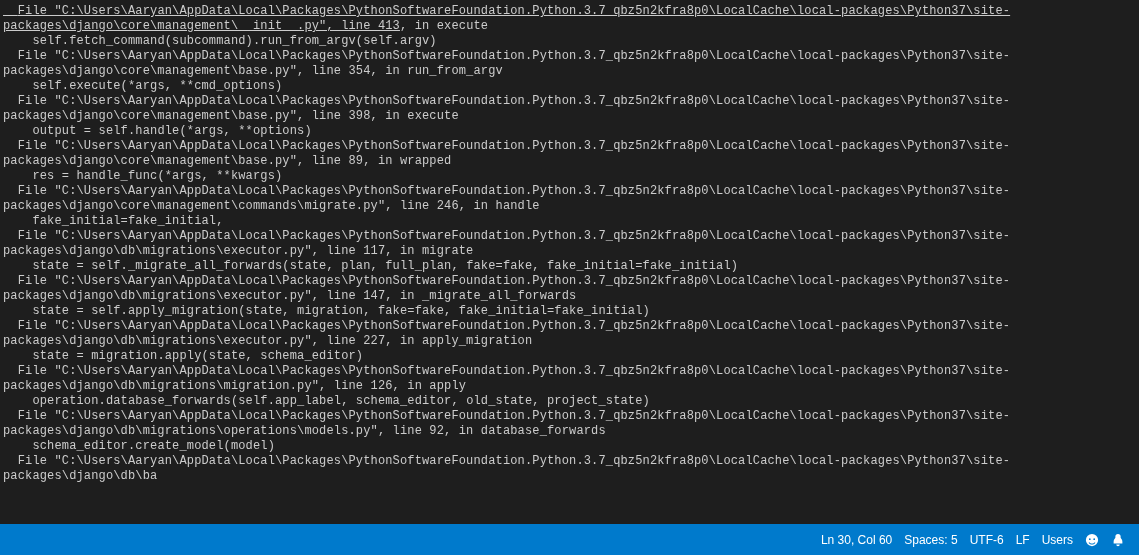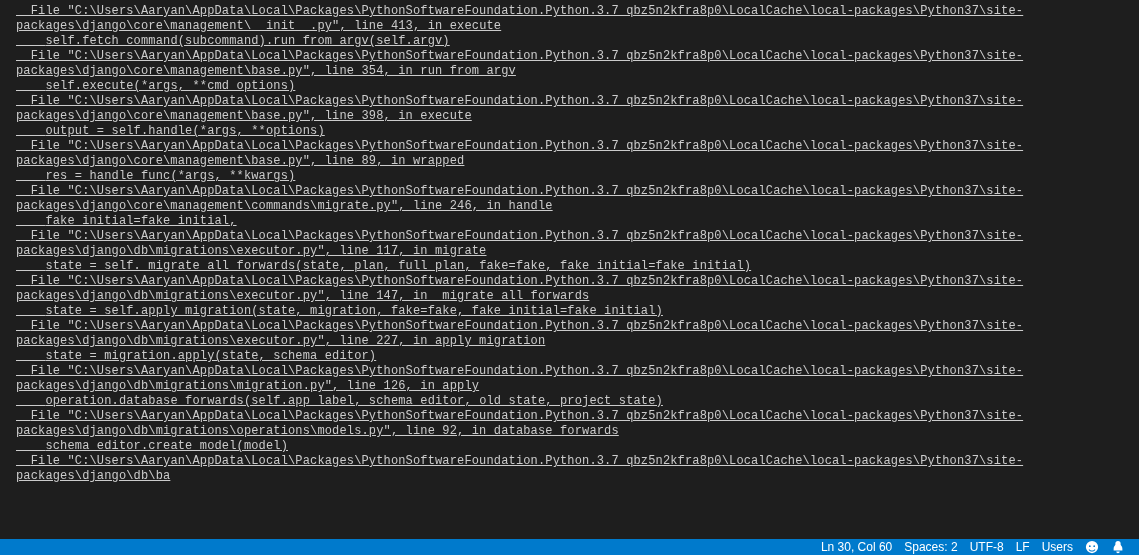--- a/index.html
+++ b/index.html
@@ -13,33 +13,32 @@
       background: #1e1e1e;
       font-family: Consolas, 'Courier New', monospace;
       font-size: 12px;
       color: #cccccc;
       overflow: hidden;
       display: flex;
       flex-direction: column;
     }
     .terminal-content {
       flex: 1;
-      padding: 4px 16px;
+      padding: 4px 3px;
       overflow: hidden;
       line-height: 15px;
       white-space: pre-wrap;
       word-wrap: break-word;
       letter-spacing: 0.15px;
-      text-decoration: underline;
     }
     .underline {
       text-decoration: underline;
     }
     .status-bar {
-      height: 16px;
+      height: 31px;
       background: #007acc;
       display: flex;
       align-items: center;
       justify-content: flex-end;
       padding: 0 8px;
       font-size: 12px;
       color: #ffffff;
       font-family: -apple-system, BlinkMacSystemFont, 'Segoe UI', sans-serif;
     }
     .status-item {
@@ -59,22 +58,22 @@
     }
   </style>
 </head>
 <body>
 
 <div class="terminal-content" id="terminal-output"><div><span class="underline">  File "C:\Users\Aaryan\AppData\Local\Packages\PythonSoftwareFoundation.Python.3.7_qbz5n2kfra8p0\LocalCache\local-packages\Python37\site-packages\django\core\management\__init__.py", line 413</span>, in execute</div><div>    self.fetch_command(subcommand).run_from_argv(self.argv)</div><div>  File "C:\Users\Aaryan\AppData\Local\Packages\PythonSoftwareFoundation.Python.3.7_qbz5n2kfra8p0\LocalCache\local-packages\Python37\site-packages\django\core\management\base.py", line 354, in run_from_argv</div><div>    self.execute(*args, **cmd_options)</div><div>  File "C:\Users\Aaryan\AppData\Local\Packages\PythonSoftwareFoundation.Python.3.7_qbz5n2kfra8p0\LocalCache\local-packages\Python37\site-packages\django\core\management\base.py", line 398, in execute</div><div>    output = self.handle(*args, **options)</div><div>  File "C:\Users\Aaryan\AppData\Local\Packages\PythonSoftwareFoundation.Python.3.7_qbz5n2kfra8p0\LocalCache\local-packages\Python37\site-packages\django\core\management\base.py", line 89, in wrapped</div><div>    res = handle_func(*args, **kwargs)</div><div>  File "C:\Users\Aaryan\AppData\Local\Packages\PythonSoftwareFoundation.Python.3.7_qbz5n2kfra8p0\LocalCache\local-packages\Python37\site-packages\django\core\management\commands\migrate.py", line 246, in handle</div><div>    fake_initial=fake_initial,</div><div>  File "C:\Users\Aaryan\AppData\Local\Packages\PythonSoftwareFoundation.Python.3.7_qbz5n2kfra8p0\LocalCache\local-packages\Python37\site-packages\django\db\migrations\executor.py", line 117, in migrate</div><div>    state = self._migrate_all_forwards(state, plan, full_plan, fake=fake, fake_initial=fake_initial)</div><div>  File "C:\Users\Aaryan\AppData\Local\Packages\PythonSoftwareFoundation.Python.3.7_qbz5n2kfra8p0\LocalCache\local-packages\Python37\site-packages\django\db\migrations\executor.py", line 147, in _migrate_all_forwards</div><div>    state = self.apply_migration(state, migration, fake=fake, fake_initial=fake_initial)</div><div>  File "C:\Users\Aaryan\AppData\Local\Packages\PythonSoftwareFoundation.Python.3.7_qbz5n2kfra8p0\LocalCache\local-packages\Python37\site-packages\django\db\migrations\executor.py", line 227, in apply_migration</div><div>    state = migration.apply(state, schema_editor)</div><div>  File "C:\Users\Aaryan\AppData\Local\Packages\PythonSoftwareFoundation.Python.3.7_qbz5n2kfra8p0\LocalCache\local-packages\Python37\site-packages\django\db\migrations\migration.py", line 126, in apply</div><div>    operation.database_forwards(self.app_label, schema_editor, old_state, project_state)</div><div>  File "C:\Users\Aaryan\AppData\Local\Packages\PythonSoftwareFoundation.Python.3.7_qbz5n2kfra8p0\LocalCache\local-packages\Python37\site-packages\django\db\migrations\operations\models.py", line 92, in database_forwards</div><div>    schema_editor.create_model(model)</div><div>  File "C:\Users\Aaryan\AppData\Local\Packages\PythonSoftwareFoundation.Python.3.7_qbz5n2kfra8p0\LocalCache\local-packages\Python37\site-packages\django\db\ba</div></div>
 
 <div class="status-bar">
   <div class="status-item status-left"></div>
   <div class="status-item">Ln 30, Col 60</div>
-  <div class="status-item">Spaces: 2</div>
-  <div class="status-item">UTF-8</div>
+  <div class="status-item">Spaces: 5</div>
+  <div class="status-item">UTF-6</div>
   <div class="status-item">LF</div>
   <div class="status-item">Users</div>
   <div class="status-item">
     <svg class="icon-svg" viewBox="0 0 16 16">
         <path d="M8 1a7 7 0 100 14A7 7 0 008 1zM5.5 6a1 1 0 110 2 1 1 0 010-2zm5 0a1 1 0 110 2 1 1 0 010-2zM5 10.5c.5 1 1.7 1.5 3 1.5s2.5-.5 3-1.5l.9.5C11.2 12.3 9.7 13 8 13s-3.2-.7-3.9-2l.9-.5z"></path>
       </svg>
   </div>
   <div class="status-item">
     <svg class="icon-svg" viewBox="0 0 16 16">
         <path d="M8 1a3 3 0 00-3 3v1.5C4 7 3 8 3 10v2h10v-2c0-2-1-3-2-4.5V4a3 3 0 00-3-3zM6 13a2 2 0 004 0H6z"></path>

